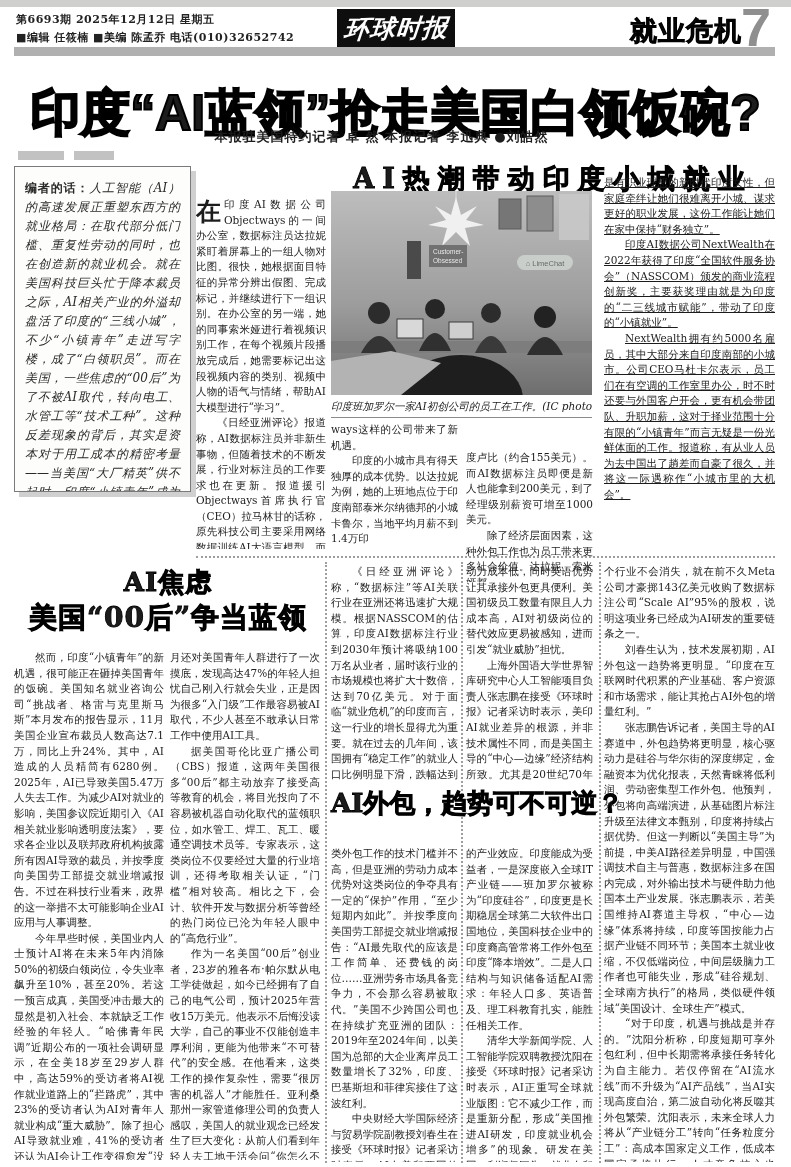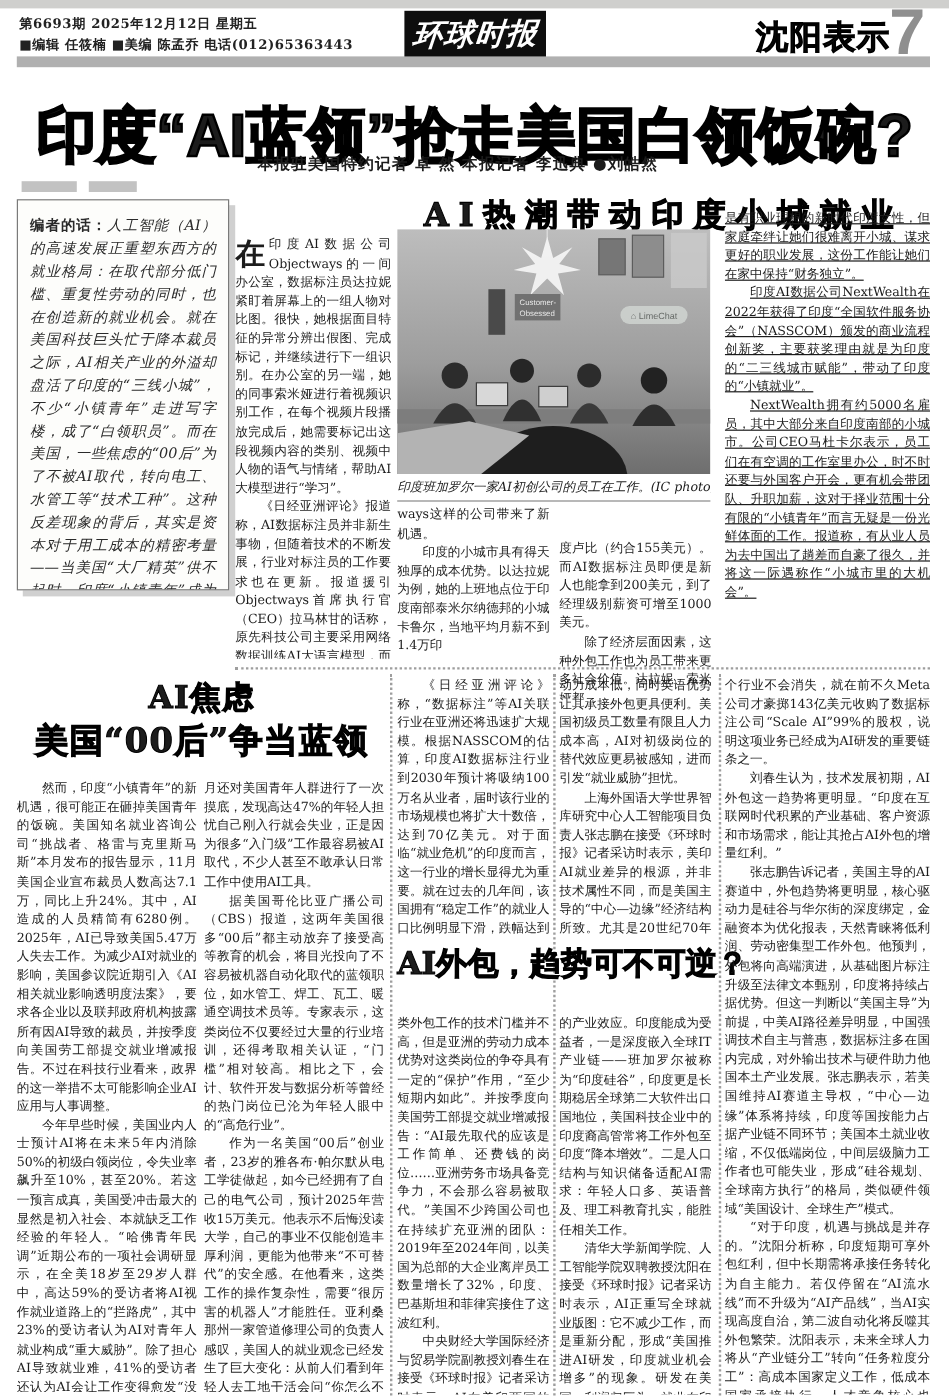--- a/index.html
+++ b/index.html
@@ -41,25 +41,25 @@
   .dot-v{width:0;height:601px;border-left:2px dotted #9e9e9e;top:562px;}
 </style>
 </head>
 <body>
 
 <div class="page">
 
   <div class="abs scan-edge"></div>
 
   <div class="abs issue-line">第6693期  2025年12月12日  星期五</div>
-  <div class="abs editor-line">■编辑 任筱楠  ■美编 陈孟乔  电话(012)65363443</div>
+  <div class="abs editor-line">■编辑 任筱楠  ■美编 陈孟乔  电话(010)32652742</div>
   <div class="abs logo-box">
     <span class="logo-text">环球时报</span>
   </div>
-  <div class="abs section-name">沈阳表示</div>
+  <div class="abs section-name">就业危机</div>
   <div class="abs page-number">7</div>
   <div class="abs masthead-bar"></div>
 
   <div class="abs main-headline">印度“AI蓝领”抢走美国白领饭碗?</div>
   <div class="abs byline">本报驻美国特约记者  卓  然    本报记者  李迅典   ●刘皓然</div>
 
   <div class="abs orn1"></div>
   <div class="abs orn2"></div>
   <div class="abs editor-box">
     <b>编者的话：</b><span>人工智能（AI）的高速发展正重塑东西方的就业格局：在取代部分低门槛、重复性劳动的同时，也在创造新的就业机会。就在美国科技巨头忙于降本裁员之际，AI相关产业的外溢却盘活了印度的“三线小城”，不少“小镇青年”走进写字楼，成了“白领职员”。而在美国，一些焦虑的“00后”为了不被AI取代，转向电工、水管工等“技术工种”。这种反差现象的背后，其实是资本对于用工成本的精密考量——当美国“大厂精英”供不起时，印度“小镇青年”成为更具性价比的选择。</span>
@@ -152,19 +152,19 @@
   <div class="abs sec-title out-title">AI外包，趋势可不可逆？</div>
   <div class="abs bodytext cont" style="left:331px;top:846px;width:127px;height:316px;">
       <p>类外包工作的技术门槛并不高，但是亚洲的劳动力成本优势对这类岗位的争夺具有一定的“保护”作用，“至少短期内如此”。并按季度向美国劳工部提交就业增减报告：“AI最先取代的应该是工作简单、还费钱的岗位……亚洲劳务市场具备竞争力，不会那么容易被取代。”美国不少跨国公司也在持续扩充亚洲的团队：2019年至2024年间，以美国为总部的大企业离岸员工数量增长了32%，印度、巴基斯坦和菲律宾接住了这波红利。</p>
       <p>中央财经大学国际经济与贸易学院副教授刘春生在接受《环球时报》记者采访时表示，AI在美印两国的就业影响差异，与互联网时代的产业转移规律高度契合。互联网发展初期，美国曾深陷“技术替代人工”的争论，大量岗位外包至印度，推动印度培养出大批软件开发人才。AI时代的就业分化，本质仍是就业结构、工资水平与经济发展差异共同作用的结果。“美国AI初级工作外包印度，核心是看中其双重优势。”刘春生解释说，印度劳</p>
     </div>
   <div class="abs bodytext cont" style="left:466px;top:846px;width:127px;height:316px;">
       <p>的产业效应。印度能成为受益者，一是深度嵌入全球IT产业链——班加罗尔被称为“印度硅谷”，印度更是长期稳居全球第二大软件出口国地位，美国科技企业中的印度裔高管常将工作外包至印度“降本增效”。二是人口结构与知识储备适配AI需求：年轻人口多、英语普及、理工科教育扎实，能胜任相关工作。</p>
       <p>清华大学新闻学院、人工智能学院双聘教授沈阳在接受《环球时报》记者采访时表示，AI正重写全球就业版图：它不减少工作，而是重新分配，形成“美国推进AI研发，印度就业机会增多”的现象。研发在美国，利润归巨头，就业在印度落地。沈阳表示，AI替代任务而非职业，创造大量“人+AI”的半自动化工作，这类工作天然流向成本低、英语好的印度、菲律宾等国家。</p>
     </div>
   <div class="abs bodytext cont" style="left:604px;top:564px;width:171px;height:598px;">
-      <p>个行业不会消失，就在前不久Meta公司才豪掷143亿美元收购了数据标注公司“Scale AI”99%的股权，说明这项业务已经成为AI研发的重要链条之一。</p>
+      <p>个行业不会消失，就在前不久Meta公司才豪掷143亿美元收购了数据标注公司“Scale AI”95%的股权，说明这项业务已经成为AI研发的重要链条之一。</p>
       <p>刘春生认为，技术发展初期，AI外包这一趋势将更明显。“印度在互联网时代积累的产业基础、客户资源和市场需求，能让其抢占AI外包的增量红利。”</p>
       <p>张志鹏告诉记者，美国主导的AI赛道中，外包趋势将更明显，核心驱动力是硅谷与华尔街的深度绑定，金融资本为优化报表，天然青睐将低利润、劳动密集型工作外包。他预判，外包将向高端演进，从基础图片标注升级至法律文本甄别，印度将持续占据优势。但这一判断以“美国主导”为前提，中美AI路径差异明显，中国强调技术自主与普惠，数据标注多在国内完成，对外输出技术与硬件助力他国本土产业发展。张志鹏表示，若美国维持AI赛道主导权，“中心—边缘”体系将持续，印度等国按能力占据产业链不同环节；美国本土就业收缩，不仅低端岗位，中间层级脑力工作者也可能失业，形成“硅谷规划、全球南方执行”的格局，类似硬件领域“美国设计、全球生产”模式。</p>
       <p>“对于印度，机遇与挑战是并存的。”沈阳分析称，印度短期可享外包红利，但中长期需将承接任务转化为自主能力。若仅停留在“AI流水线”而不升级为“AI产品线”，当AI实现高度自治，第二波自动化将反噬其外包繁荣。沈阳表示，未来全球人力将从“产业链分工”转向“任务粒度分工”：高成本国家定义工作，低成本国家承接执行。人才竞争核心也从“能做事”变为“能让AI做事”，能把劳动力与AI绑定的国家，将成为未来经济增长的新引擎。▲</p>
     </div>
 
 </div>
 
 </body></html>

